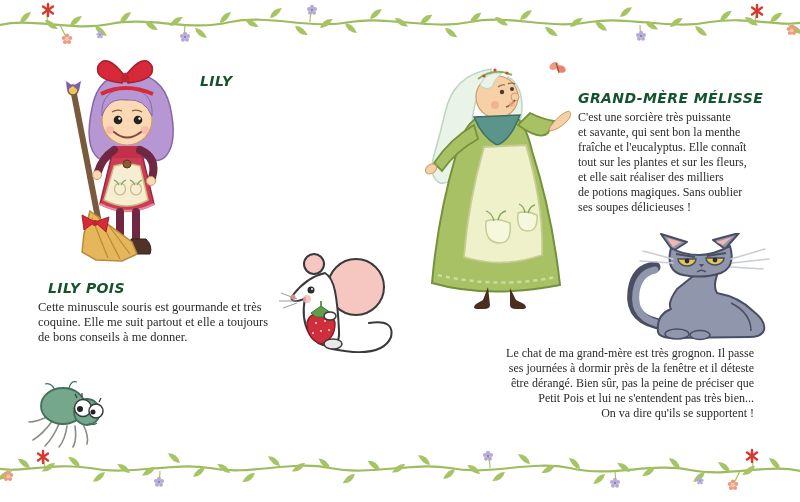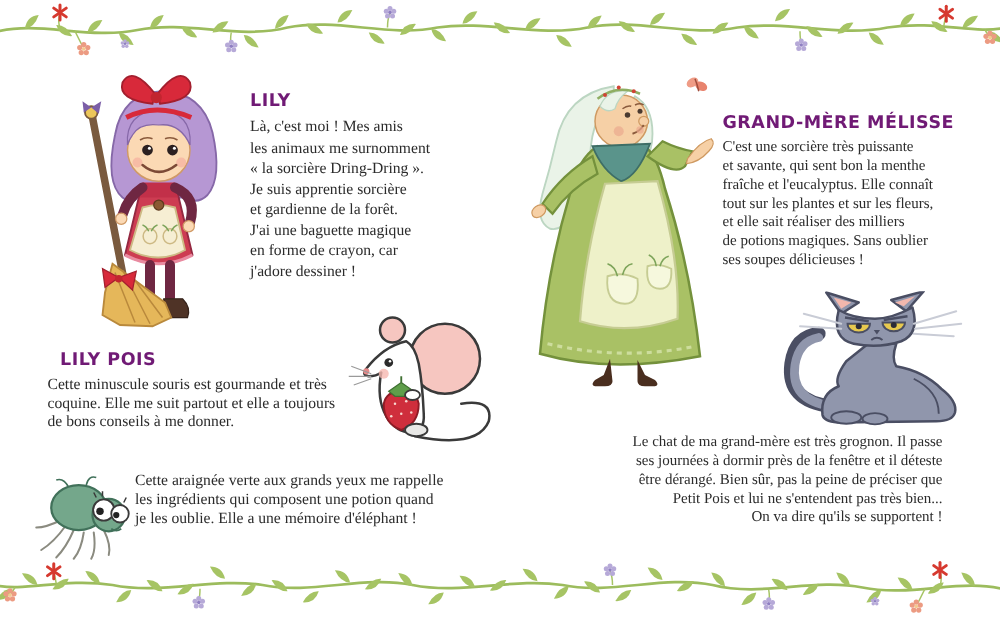--- a/index.html
+++ b/index.html
@@ -4,21 +4,21 @@
 <style>
   html,body{margin:0;padding:0;}
   body{
     width:800px;height:502px;position:relative;background:#ffffff;
     font-family:"Liberation Serif", serif;overflow:hidden;
   }
   .figure{position:absolute;}
   .char{position:absolute;color:#2b2b2b;}
   .char h2{
     margin:0;font-family:"DejaVu Sans", sans-serif;font-weight:700;
-    font-size:14px;letter-spacing:.4px;color:#701a75;line-height:17px;
+    font-size:14px;letter-spacing:.4px;color:#14532d;line-height:17px;font-style:italic;
   }
   .char p{
     margin:3px 0 0 0;font-size:12.5px;line-height:16px;color:#2b2b2b;
     white-space:pre-line;
   }
   
   #sec-lily{left:200px;top:73px;width:178px;}
   #sec-lily p{line-height:16.5px;}
   #sec-grand-mere{left:578px;top:90px;width:226px;}
   #sec-grand-mere p{font-size:12px;line-height:15px;}
@@ -269,28 +269,20 @@
     <path d="M118,26 L152,16"></path>
       <path d="M119,30 L156,26"></path>
       <path d="M118,34 L150,36"></path>
     <path d="M60,26 L30,18"></path>
       <path d="M60,30 L27,28"></path>
   </g>
 </svg>
 
 <section id="sec-lily" class="char">
   <h2>LILY</h2>
-  <p>Là, c'est moi ! Mes amis
-les animaux me surnomment
-« la sorcière Dring-Dring ».
-Je suis apprentie sorcière
-et gardienne de la forêt.
-J'ai une baguette magique
-en forme de crayon, car
-j'adore dessiner !</p>
 </section>
 
 <section id="sec-grand-mere" class="char">
   <h2>GRAND-MÈRE MÉLISSE</h2>
   <p>C'est une sorcière très puissante
 et savante, qui sent bon la menthe
 fraîche et l'eucalyptus. Elle connaît
 tout sur les plantes et sur les fleurs,
 et elle sait réaliser des milliers
 de potions magiques. Sans oublier
@@ -298,23 +290,20 @@
 </section>
 
 <section id="sec-petit-pois" class="char">
   <h2>LILY POIS</h2>
   <p>Cette minuscule souris est gourmande et très
 coquine. Elle me suit partout et elle a toujours
 de bons conseils à me donner.</p>
 </section>
 
 <section id="sec-capre" class="char">
-  <p>Cette araignée verte aux grands yeux me rappelle
-les ingrédients qui composent une potion quand
-je les oublie. Elle a une mémoire d'éléphant !</p>
 </section>
 
 <section id="sec-cornelio" class="char">
   <p>Le chat de ma grand-mère est très grognon. Il passe
 ses journées à dormir près de la fenêtre et il déteste
 être dérangé. Bien sûr, pas la peine de préciser que
 Petit Pois et lui ne s'entendent pas très bien...
 On va dire qu'ils se supportent !</p>
 </section>
 

